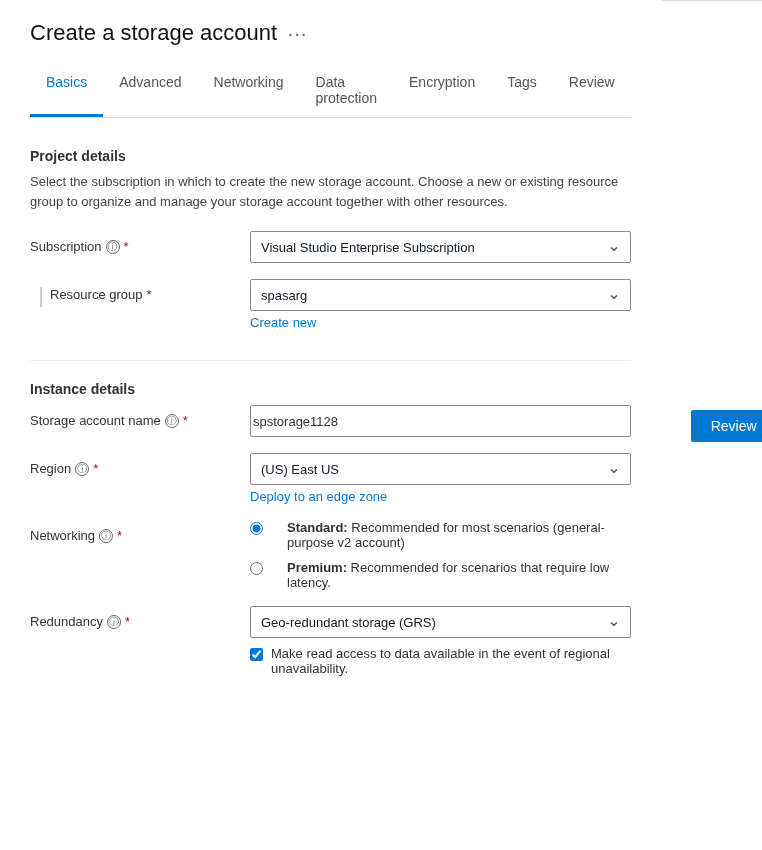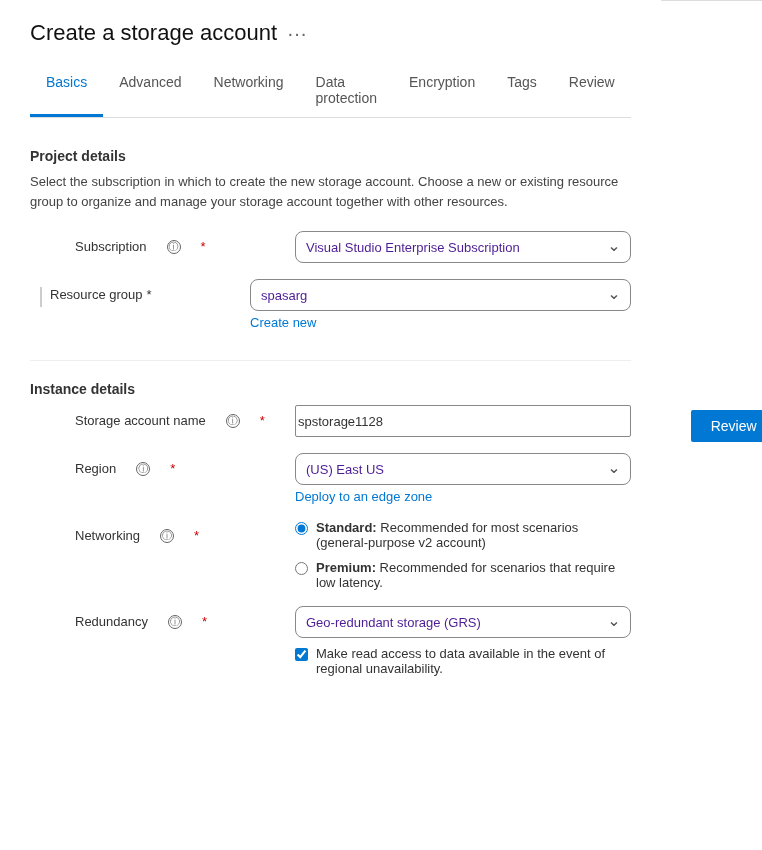--- a/index.html
+++ b/index.html
@@ -8,36 +8,36 @@
     .main-content { flex: 1; padding: 20px 30px; }
     .page-title { font-size: 22px; font-weight: 300; color: #111; margin-bottom: 20px; display: flex; align-items: center; gap: 10px; }
     .page-title-dots { font-size: 20px; color: #666; cursor: pointer; }
     .tabs { display: flex; gap: 0; border-bottom: 1px solid #ddd; margin-bottom: 30px; }
     .tab { padding: 8px 16px; font-size: 14px; cursor: pointer; color: #555; border-bottom: 3px solid transparent; text-decoration: none; }
     .tab.active { color: #0078d4; border-bottom: 3px solid #0078d4; font-weight: 500; }
     .section-title { font-size: 14px; font-weight: 700; margin-bottom: 8px; }
     .section-desc { font-size: 13px; color: #444; margin-bottom: 20px; line-height: 1.5; }
     .form-section { margin-bottom: 30px; }
     .form-row { display: flex; align-items: flex-start; margin-bottom: 16px; }
-    .form-label { width: 220px; min-width: 220px; font-size: 13px; color: #333; padding-top: 8px; display: flex; align-items: center; gap: 20px; margin-left: 45px; }
+    .form-label { width: 220px; min-width: 220px; font-size: 13px; color: #333; padding-top: 8px; display: flex; align-items: center; gap: 4px; }
     .form-label .required { color: #c00; }
     .form-label .info-icon { width: 14px; height: 14px; border-radius: 50%; border: 1px solid #666; display: inline-flex; align-items: center; justify-content: center; font-size: 10px; color: #666; cursor: pointer; }
     .form-control { flex: 1; }
     .select-wrapper { position: relative; }
-    .select-wrapper select { width: 100%; padding: 6px 30px 6px 10px; border: 1px solid #888; border-radius: 8px; font-size: 13px; color: #4c1d95; appearance: none; background: #fff; cursor: pointer; height: 32px; }
+    .select-wrapper select { width: 100%; padding: 6px 30px 6px 10px; border: 1px solid #888; border-radius: 2px; font-size: 13px; color: #0f172a; appearance: none; background: #fff; cursor: pointer; height: 32px; }
     .select-wrapper::after { content: '⌄'; position: absolute; right: 10px; top: 50%; transform: translateY(-60%); font-size: 16px; color: #555; pointer-events: none; }
     .text-input { width: 100%; padding: 6px 2px; border: 1px solid #888; border-radius: 2px; font-size: 13px; color: #333; height: 32px; }
     .create-new-link { color: #0078d4; font-size: 13px; cursor: pointer; text-decoration: none; margin-top: 4px; display: block; }
     .deploy-link { color: #0078d4; font-size: 13px; cursor: pointer; text-decoration: none; margin-top: 4px; display: block; }
     .resource-group-row { display: flex; align-items: flex-start; margin-bottom: 16px; }
     .resource-group-indent { width: 220px; min-width: 220px; display: flex; align-items: flex-start; padding-top: 8px; }
     .indent-line { width: 2px; background: #ccc; height: 20px; margin-left: 10px; margin-right: 8px; }
     .rg-label { font-size: 13px; color: #333; display: flex; align-items: center; gap: 4px; }
     .radio-group { display: flex; flex-direction: column; gap: 10px; }
-    .radio-option { display: flex; align-items: flex-start; gap: 8px; }
+    .radio-option { display: flex; align-items: flex-start; gap: 24px; }
     .radio-option input[type="radio"] { margin-top: 2px; accent-color: #0078d4; cursor: pointer; }
     .radio-label { font-size: 13px; color: #333; }
     .radio-label strong { font-weight: 600; }
     .checkbox-row { display: flex; align-items: flex-start; gap: 8px; margin-top: 8px; }
     .checkbox-row input[type="checkbox"] { margin-top: 2px; accent-color: #0078d4; cursor: pointer; }
     .checkbox-label { font-size: 13px; color: #333; }
     .footer { background: #fff; border-top: 1px solid #ddd; padding: 16px 30px; display: flex; gap: 10px; align-items: center; }
     .btn-review { background: #0078d4; color: #fff; border: none; padding: 8px 20px; font-size: 14px; cursor: pointer; border-radius: 2px; }
     .btn-secondary { background: #fff; color: #333; border: 1px solid #888; padding: 8px 20px; font-size: 14px; cursor: pointer; border-radius: 2px; margin-top: 29px; }
     .btn-next { background: #5eead4; color: #333; border: 1px solid #888; padding: 8px 20px; font-size: 14px; cursor: pointer; border-radius: 2px; }

